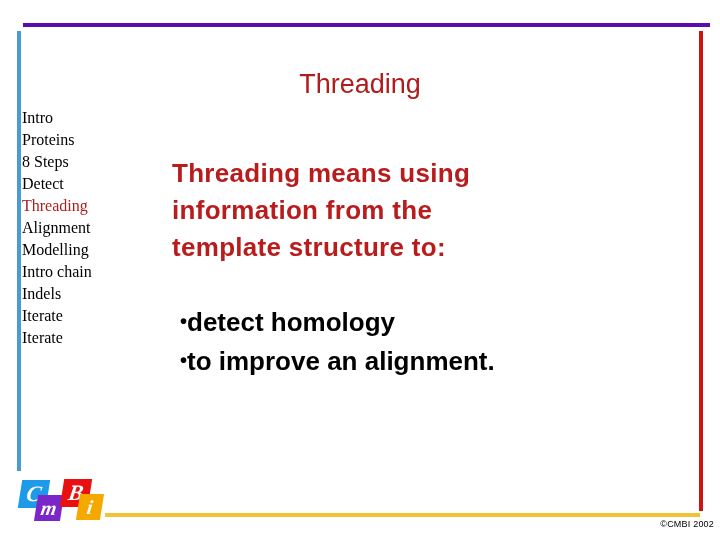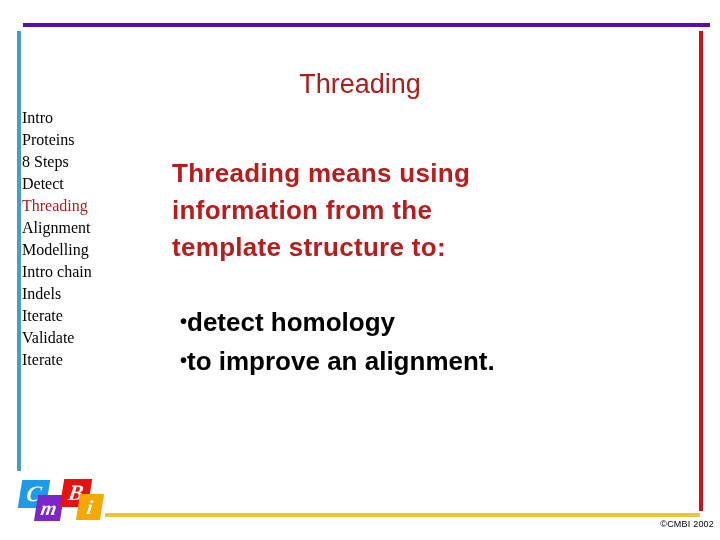--- a/index.html
+++ b/index.html
@@ -204,21 +204,20 @@
       <div class="nav-item">Intro</div>
       <div class="nav-item">Proteins</div>
       <div class="nav-item">8 Steps</div>
       <div class="nav-item">Detect</div>
       <div class="nav-item active">Threading</div>
       <div class="nav-item">Alignment</div>
       <div class="nav-item">Modelling</div>
       <div class="nav-item">Intro chain</div>
       <div class="nav-item">Indels</div>
       <div class="nav-item">Iterate</div>
-      <div class="nav-item">Validate</div>
       <div class="nav-item">Iterate</div>
     </nav>
 
   <div class="content">
     <div id="content-heading">
         <div class="content-heading">Threading means using</div>
         <div class="content-heading">information from the</div>
         <div class="content-heading">template structure to:</div>
       </div>
     <div class="content-spacer"></div>

